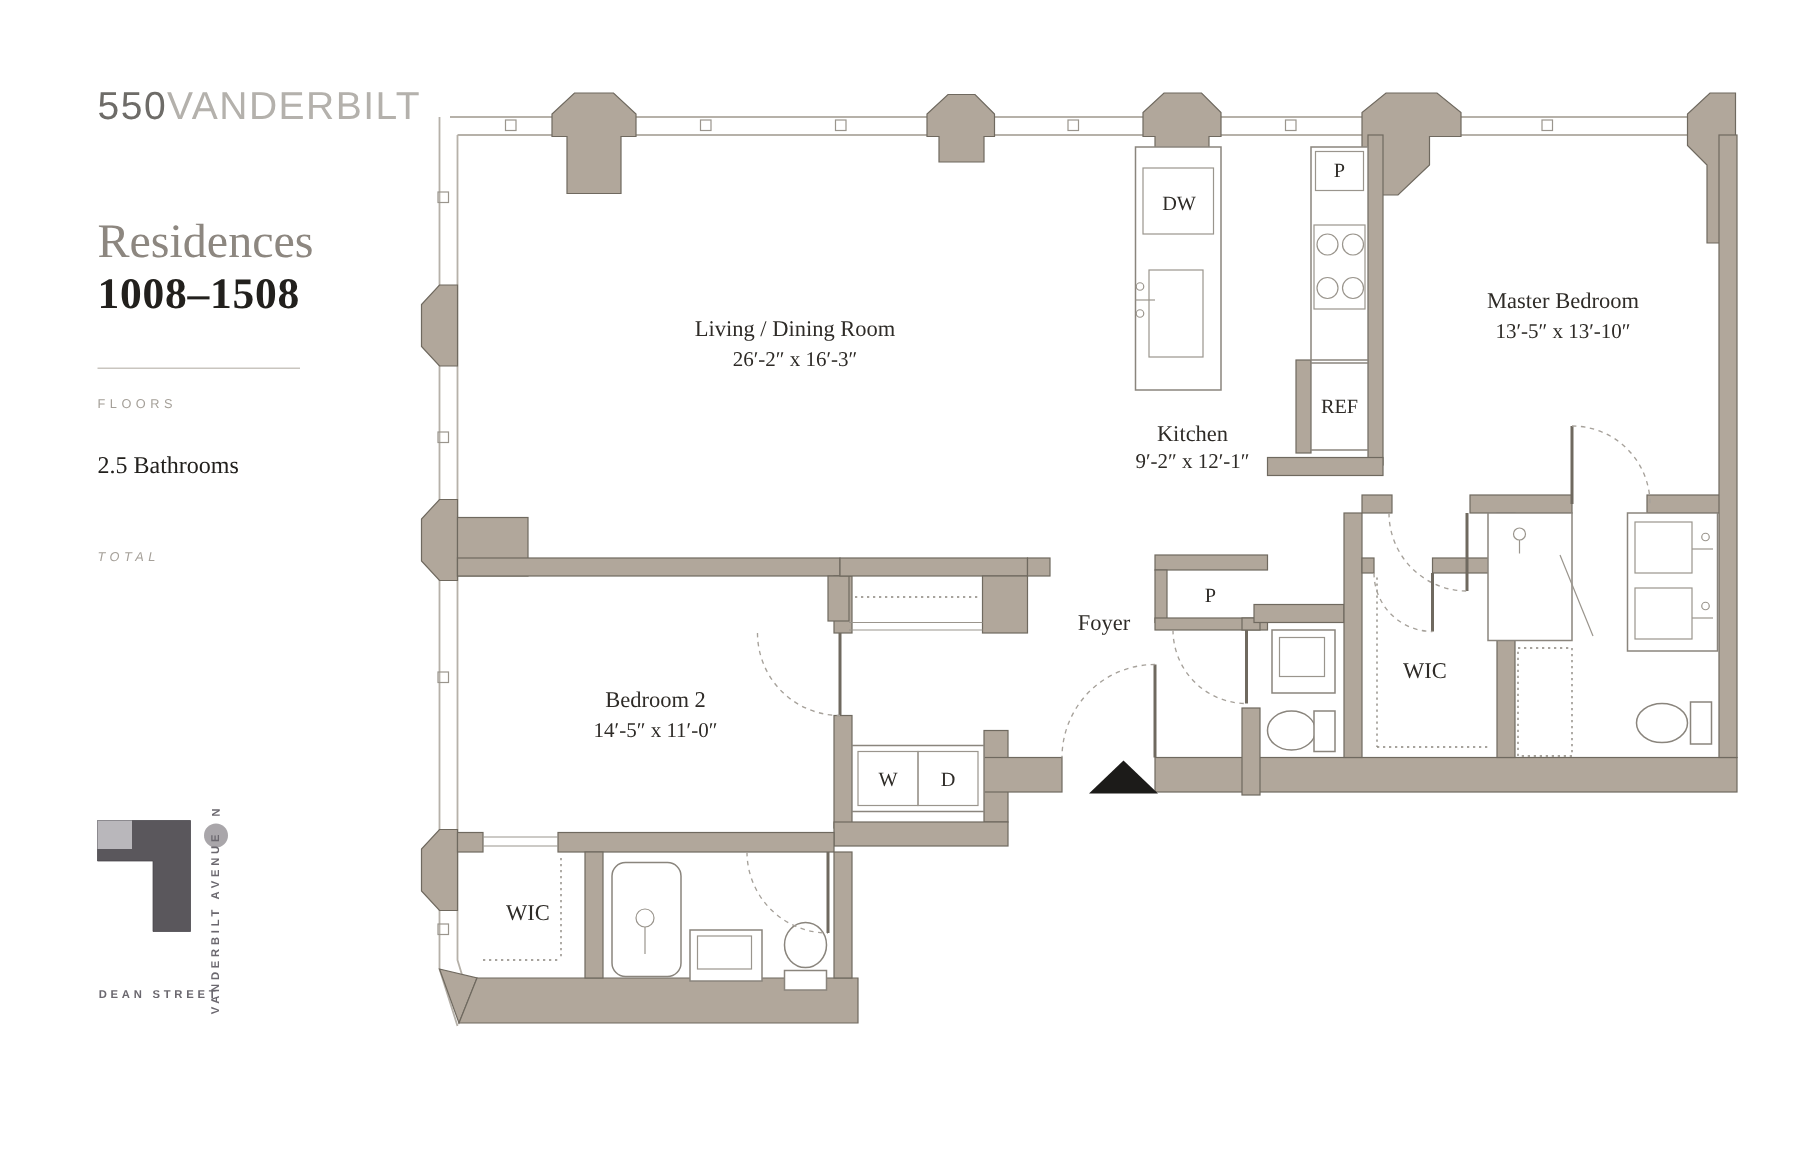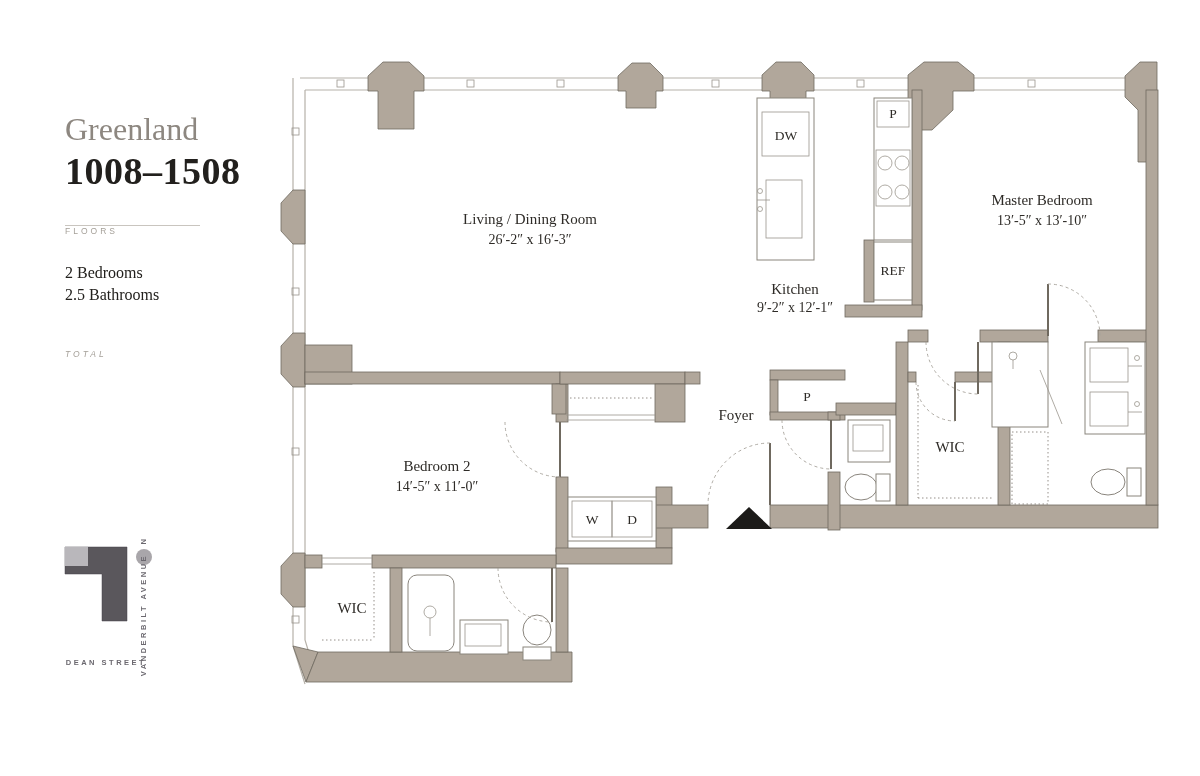--- a/index.html
+++ b/index.html
@@ -6,24 +6,24 @@
   body{width:1200px;height:776px;position:relative;overflow:hidden;
        font-family:"Liberation Serif", serif;color:#2e2b27;}
 
   
   .sidebar{position:absolute;left:65px;top:55px;width:210px;}
   .logo{font-family:"Liberation Sans", sans-serif;font-weight:300;
         font-size:26px;letter-spacing:1px;white-space:nowrap;}
   .logo .num{color:#6e6c68;}
   .logo .name{color:#b4b1ac;}
   .res-title{font-size:32px;color:#8d8780;margin-top:58px;line-height:1.0;}
-  .res-range{font-size:38px;color:#22201d;font-weight:bold;letter-spacing:.5px;margin-top:4px;}
+  .res-range{font-size:29px;color:#22201d;font-weight:bold;letter-spacing:.5px;margin-top:4px;}
   .divider{width:135px;height:1px;background:#c9c5bf;margin-top:32px;}
   .small-label{font-family:"Liberation Sans", sans-serif;font-size:8.5px;
-        letter-spacing:3px;color:#a5a099;}
+        letter-spacing:3px;color:#a5a099;margin-top:18px;}
   .fact{font-size:17px;color:#22201d;margin-top:3px;}
   .fact2{font-size:16px;color:#22201d;margin-top:26px;line-height:1.35;}
   .total-val{font-size:17px;color:#22201d;margin-top:3px;}
 
   
   .sitemap{position:absolute;left:40px;top:530px;}
 
   
   .plan{position:absolute;left:0;top:0;}
   .room-name{font-size:15px;fill:#2e2b27;text-anchor:middle;}
@@ -42,26 +42,28 @@
         letter-spacing:2.5px;fill:#6b686f;font-weight:bold;}
 
   
   .disclaimer{position:absolute;left:172px;top:710px;width:700px;
         font-size:7px;line-height:1.45;color:#3a3a38;}
 </style>
 </head>
 <body>
 
 <div class="sidebar">
-  <div class="res-title">Greenland</div>
+  <div class="logo">
+    <span class="num">550</span><span class="name">VANDERBILT</span>
+  </div>
+  <div class="res-title">Residences</div>
   <div class="res-range">1008–1508</div>
   <div class="divider"></div>
   <div class="small-label">FLOORS</div>
   <div class="fact2">
-    <div>2 Bedrooms</div>
     <div>2.5 Bathrooms</div>
   </div>
   <div class="small-label" style="margin-top:44px;font-style:italic;">TOTAL</div>
 </div>
 
 <svg class="sitemap" width="150" height="150" viewBox="0 0 150 150">
 
   <polygon points="25,17 87,17 87,91 62,91 62,44 25,44" fill="#5a575c" stroke="#45434a" stroke-width="0.5"></polygon>
   <rect x="25" y="17" width="23" height="19" fill="#b9b7bb"></rect>
 

